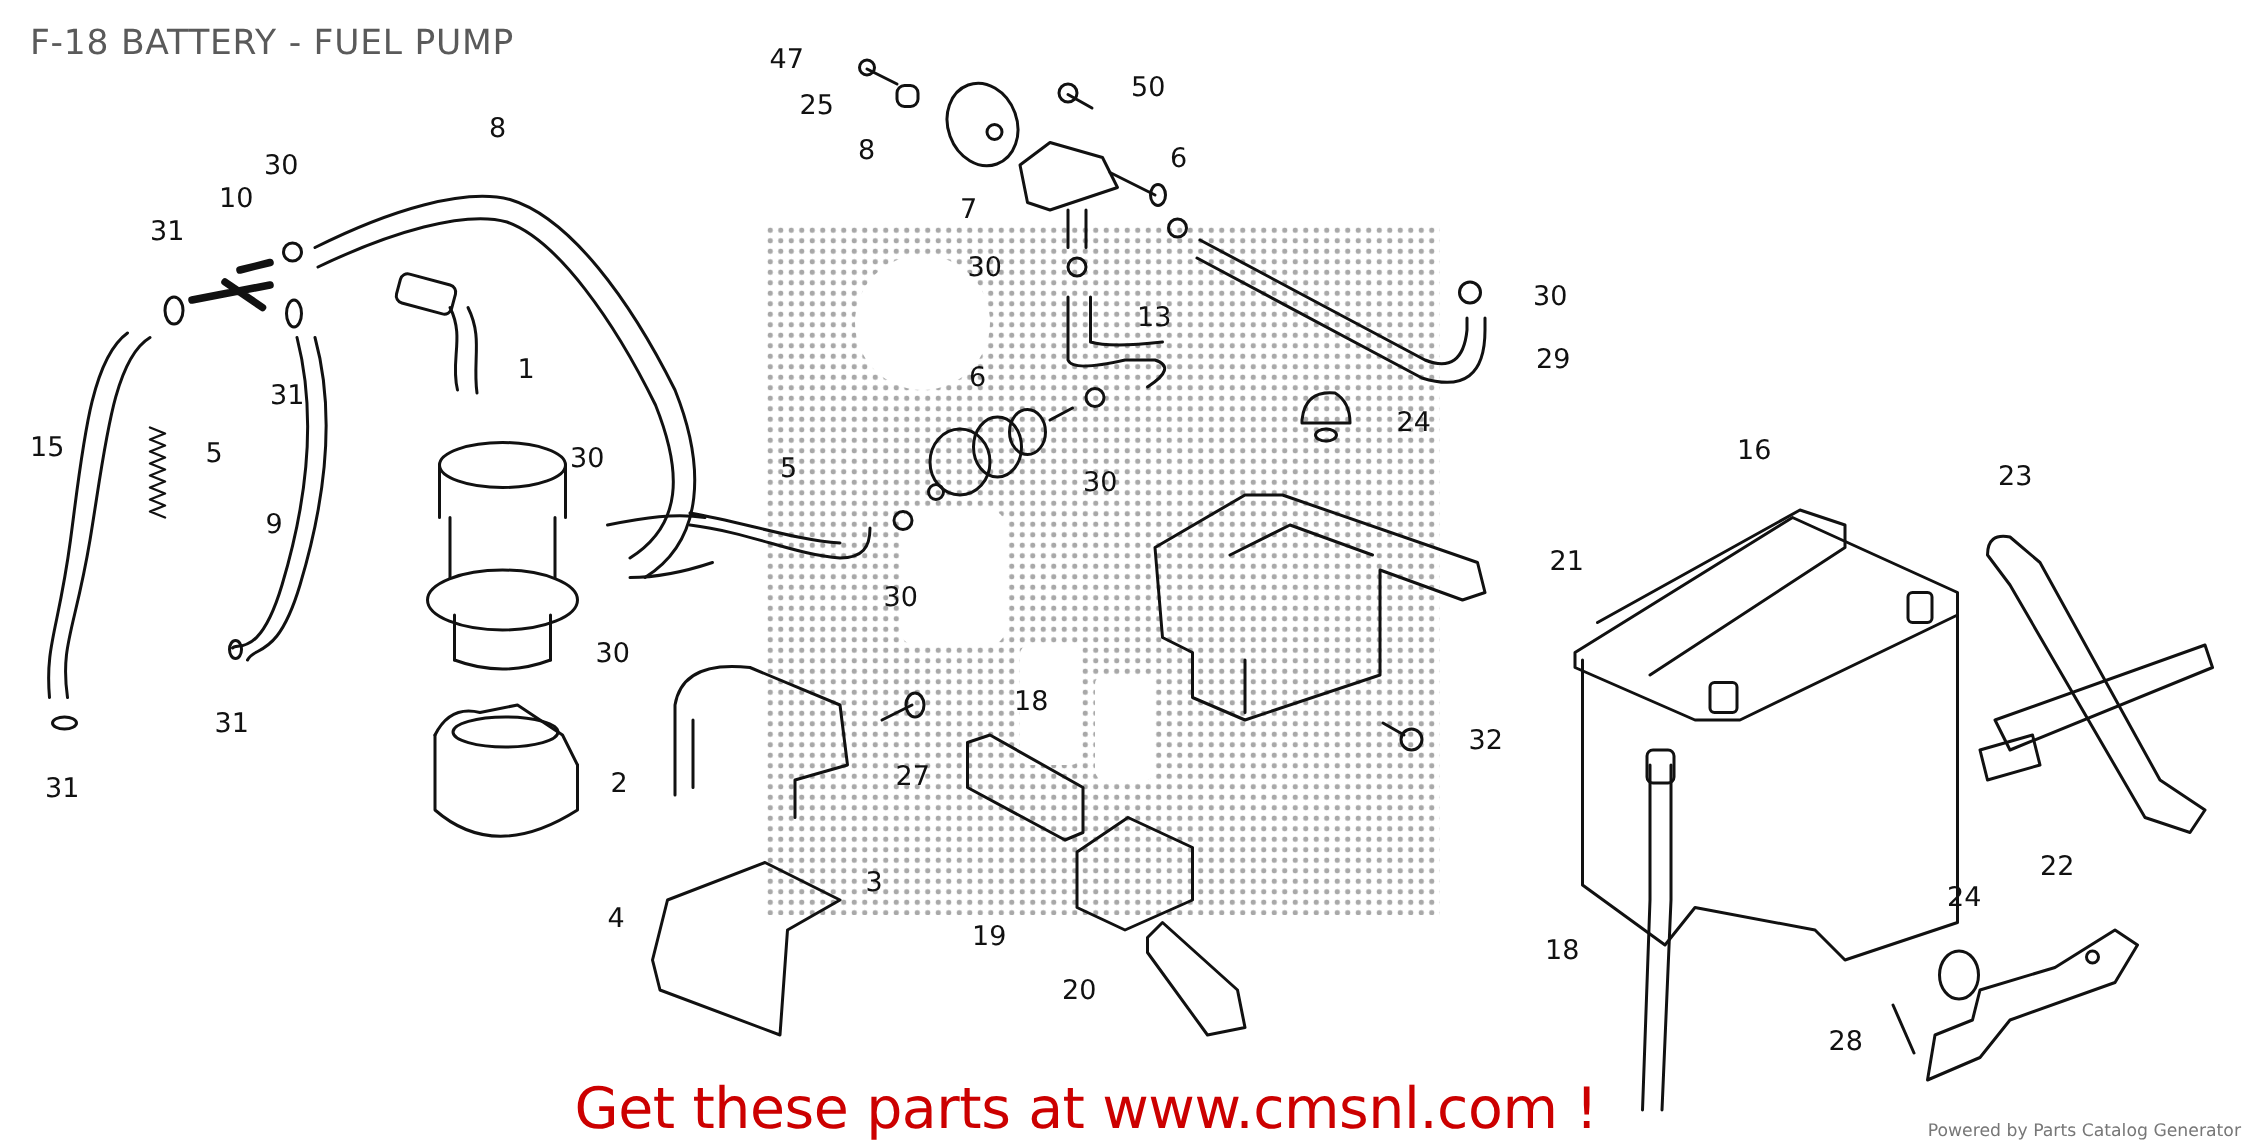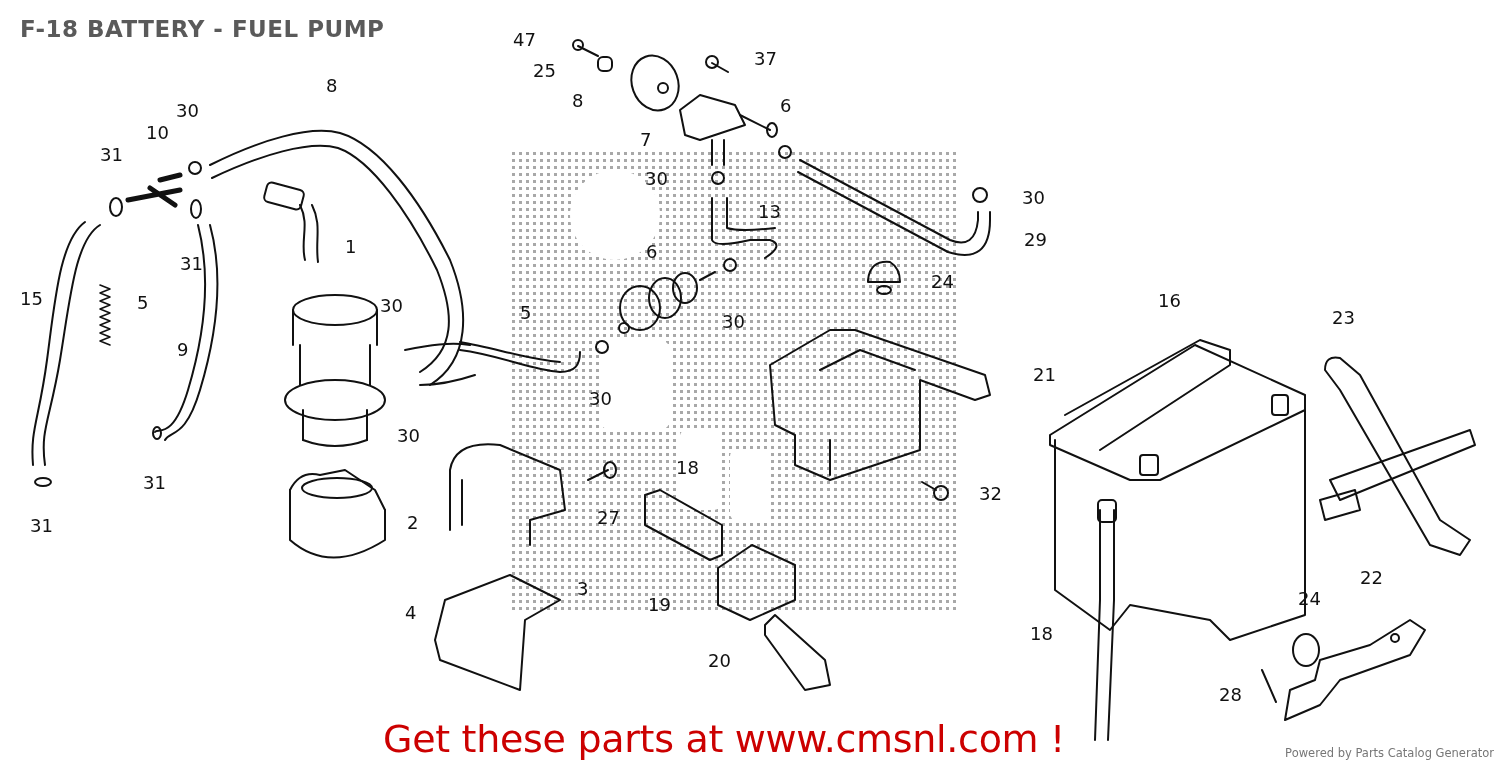--- a/index.html
+++ b/index.html
@@ -1,19 +1,19 @@
 <!DOCTYPE html>
 <html><head>
 <meta charset="utf-8">
 <style>
   html, body { margin: 0; padding: 0; background: #ffffff; }
   body { width: 1500px; height: 763px; position: relative; overflow: hidden;
          font-family: "DejaVu Sans", "Liberation Sans", sans-serif; }
   .title { position: absolute; left: 20px; top: 16px; font-size: 23px;
-           color: #5a5a5a; letter-spacing: 0.5px; font-weight: bold; }
+           color: #5a5a5a; letter-spacing: 0.5px; }
   .watermark { position: absolute; left: 510px; top: 150px; width: 450px; height: 460px;
                background-image: radial-gradient(circle, #9a9a9a 1.6px, transparent 2px);
                background-size: 7px 7px; opacity: 0.85; }
   .wm-mask { position: absolute; background: #fff; border-radius: 50%; }
   svg.drawing { position: absolute; left: 0; top: 0; }
   .lbl { position: absolute; font-size: 18px; color: #111; line-height: 1;
          font-family: "DejaVu Sans", sans-serif; }
   .promo { position: absolute; left: 383px; top: 717px; font-size: 38px; color: #cc0000;
            font-family: "DejaVu Sans", sans-serif; letter-spacing: -0.3px; }
   .powered { position: absolute; right: 6px; bottom: 3px; font-size: 11.5px; color: #777; }
@@ -159,21 +159,21 @@
   <span class="lbl" style="left:177px;top:341px">9</span>
   <span class="lbl" style="left:146px;top:124px">10</span>
   <span class="lbl" style="left:780px;top:97px">6</span>
   <span class="lbl" style="left:520px;top:304px">5</span>
   <span class="lbl" style="left:758px;top:203px">13</span>
   <span class="lbl" style="left:326px;top:77px">8</span>
   <span class="lbl" style="left:20px;top:290px">15</span>
   <span class="lbl" style="left:1158px;top:292px">16</span>
   <span class="lbl" style="left:1030px;top:625px">18</span>
   <span class="lbl" style="left:676px;top:459px">18</span>
-  <span class="lbl" style="left:648px;top:596px">19</span>
+  <span class="lbl" style="left:648px;top:616px">19</span>
   <span class="lbl" style="left:708px;top:652px">20</span>
   <span class="lbl" style="left:1033px;top:366px">21</span>
   <span class="lbl" style="left:1360px;top:569px">22</span>
   <span class="lbl" style="left:1332px;top:309px">23</span>
   <span class="lbl" style="left:931px;top:273px">24</span>
   <span class="lbl" style="left:1298px;top:590px">24</span>
   <span class="lbl" style="left:533px;top:62px">25</span>
   <span class="lbl" style="left:513px;top:31px">47</span>
   <span class="lbl" style="left:597px;top:509px">27</span>
   <span class="lbl" style="left:1219px;top:686px">28</span>
@@ -183,17 +183,17 @@
   <span class="lbl" style="left:397px;top:427px">30</span>
   <span class="lbl" style="left:589px;top:390px">30</span>
   <span class="lbl" style="left:722px;top:313px">30</span>
   <span class="lbl" style="left:645px;top:170px">30</span>
   <span class="lbl" style="left:1022px;top:189px">30</span>
   <span class="lbl" style="left:100px;top:146px">31</span>
   <span class="lbl" style="left:180px;top:255px">31</span>
   <span class="lbl" style="left:143px;top:474px">31</span>
   <span class="lbl" style="left:30px;top:517px">31</span>
   <span class="lbl" style="left:979px;top:485px">32</span>
-  <span class="lbl" style="left:754px;top:50px">37</span>
+  <span class="lbl" style="left:754px;top:50px">50</span>
 </div>
 
 <a class="promo">Get these parts at www.cmsnl.com !</a>
 <div class="powered">Powered by Parts Catalog Generator</div>
 
 </body></html>

